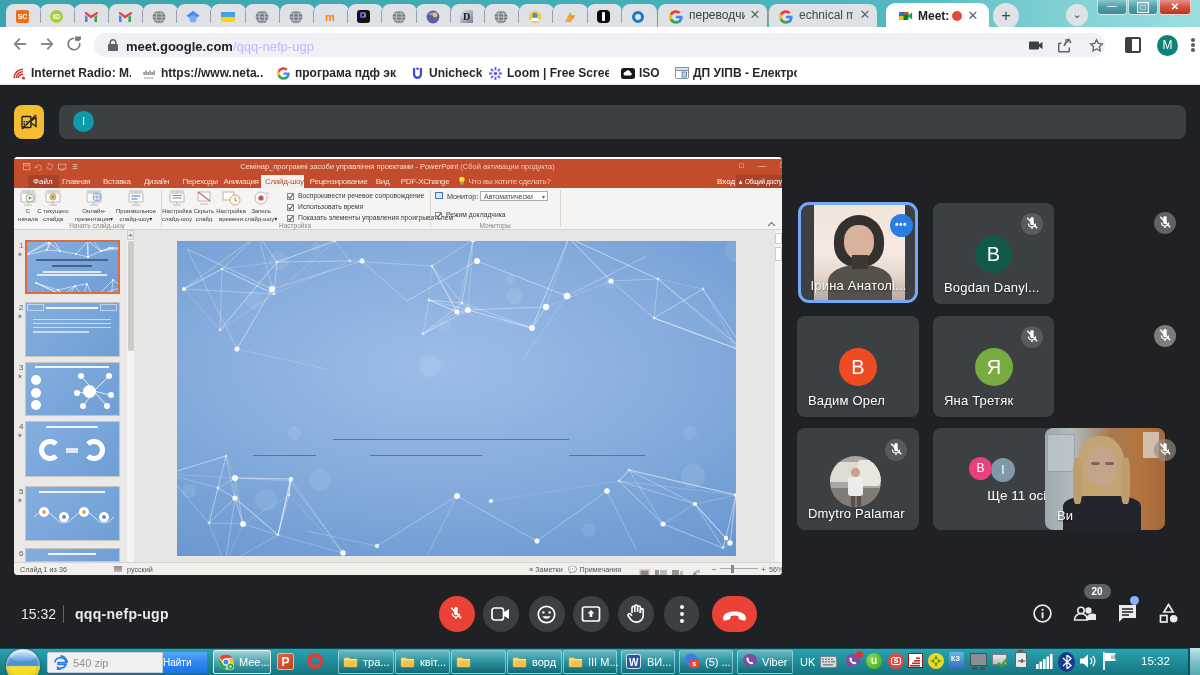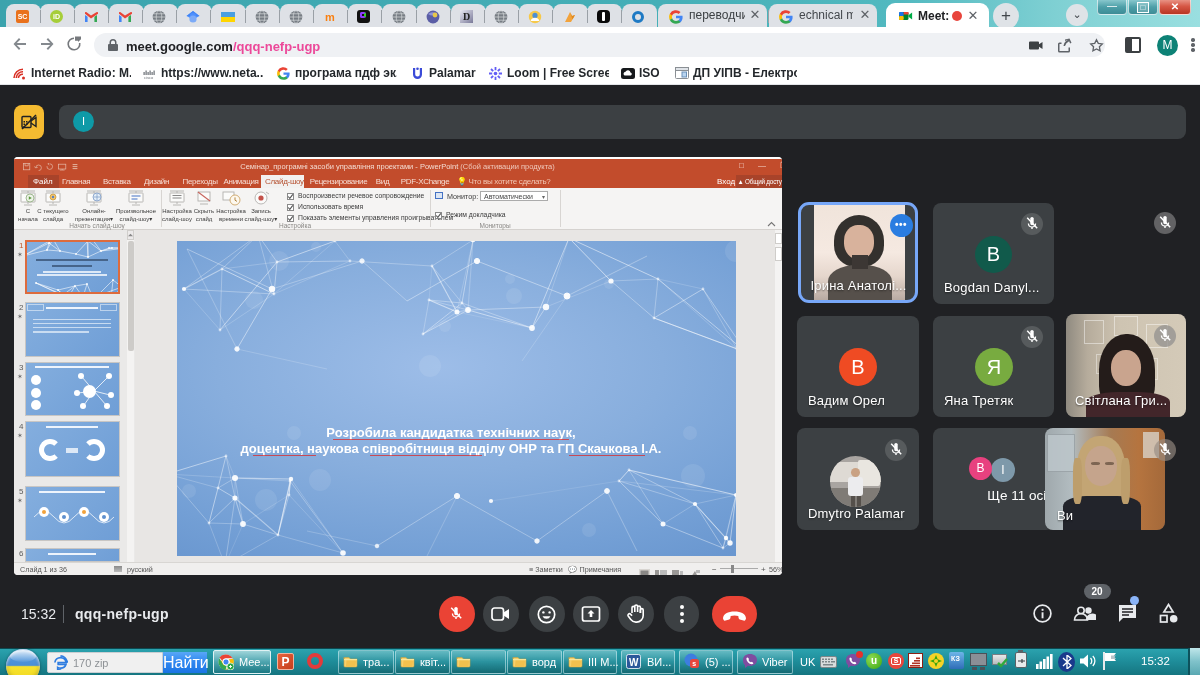--- a/index.html
+++ b/index.html
@@ -205,21 +205,21 @@
       <path d="M2 7h9.2L7.6 3.4 9 2l5.5 6L9 14l-1.4-1.4L11.2 9H2z" fill="#84898e"></path>
     </svg>
 <svg class="a" style="left:66px;top:36px" width="16" height="16" viewBox="0 0 16 16">
       <path d="M8 3a5 5 0 104.9 4h1.6A6.6 6.6 0 118 1.4z" fill="#76797d"></path>
       <path d="M8 0h6v2.8L11 5.6V4.4H8z" fill="#76797d" transform="translate(1,0.4)"></path>
     </svg>
 <div class="a" id="obox"></div>
 <svg class="a" style="left:107px;top:39px" width="12" height="13" viewBox="0 0 12 13">
       <path d="M2.5 5V3.5a3.5 3.5 0 017 0V5h.5a1 1 0 011 1v5a1 1 0 01-1 1H2a1 1 0 01-1-1V6a1 1 0 011-1zm1.5 0h4V3.5a2 2 0 00-4 0z" fill="#5f6368"></path>
     </svg>
-<div class="a" style="left:126px;top:39px;font-size:13px;color:#202124;font-weight:bold">meet.google.com<span style="color:#ec4899;font-weight:bold">/qqq-nefp-ugp</span></div>
+<div class="a" style="left:126px;top:39px;font-size:13px;color:#202124;font-weight:bold">meet.google.com<span style="color:#c4b5fd;font-weight:normal">/qqq-nefp-ugp</span></div>
 <svg class="a" style="left:1029px;top:39px" width="15" height="13" viewBox="0 0 15 13">
       <path d="M1 2.5h8a1 1 0 011 1v1.8l3.5-2.3v7l-3.5-2.3v1.8a1 1 0 01-1 1H1a1 1 0 01-1-1v-6a1 1 0 011-1z" fill="#3c4043"></path>
     </svg>
 <svg class="a" style="left:1058px;top:38px" width="15" height="15" viewBox="0 0 15 15">
       <path d="M1.5 6v7h9V9.5h1.5V13a1.5 1.5 0 01-1.5 1.5h-9A1.5 1.5 0 010 13V6a1.5 1.5 0 011.5-1.5h2V6z" fill="#5f6368"></path>
       <path d="M7 1.5l4.5-1 2 4.3-1.4.6-1-2.2A7 7 0 007 8H5.5a8.6 8.6 0 014.8-6.4L7 2.9z" fill="#5f6368"></path>
     </svg>
 <svg class="a" style="left:1089px;top:38px" width="15" height="15" viewBox="0 0 16 16">
       <path d="M8 1.8l1.9 3.9 4.3.6-3.1 3 .7 4.3L8 11.6l-3.8 2 .7-4.3-3.1-3 4.3-.6z" fill="none" stroke="#5f6368" stroke-width="1.4"></path>
     </svg>
@@ -254,21 +254,21 @@
         <path d="M13.6 7.15c0-.47-.04-.92-.12-1.36H7v2.58h3.7a3.16 3.16 0 01-1.37 2.08v1.73h2.22c1.3-1.2 2.05-2.96 2.05-5.03z" fill="#4285f4"></path>
         <path d="M7 13.7c1.85 0 3.41-.61 4.55-1.66l-2.22-1.73c-.62.41-1.4.66-2.33.66-1.79 0-3.3-1.2-3.85-2.83H.86v1.78A6.86 6.86 0 007 13.7z" fill="#34a853"></path>
         <path d="M3.15 8.14a4.1 4.1 0 010-2.62V3.74H.86a6.86 6.86 0 000 6.18z" fill="#fbbc05"></path>
         <path d="M7 3.03c1.01 0 1.92.35 2.63 1.03l1.97-1.97A6.86 6.86 0 00.86 3.74l2.29 1.78C3.7 4.23 5.21 3.03 7 3.03z" fill="#ea4335"></path>
       </svg></div>
 <div class="a bk" style="left:295px;max-width:102px;overflow:hidden">програма пдф эк...</div>
 <div class="a bi" style="left:411px"><svg width="13" height="13" viewBox="0 0 13 13">
         <path d="M2 1v6.5a4.5 4.5 0 009 0V1h-2.2v6.3a2.3 2.3 0 01-4.6 0V1z" fill="#3b4bd8"></path>
         <circle cx="6.5" cy="1.8" r="1.3" fill="#3b4bd8"></circle>
       </svg></div>
-<div class="a bk" style="left:429px;max-width:64px;overflow:hidden">Palamar</div>
+<div class="a bk" style="left:429px;max-width:64px;overflow:hidden">Unicheck</div>
 <div class="a bi" style="left:489px"><svg width="13" height="13" viewBox="0 0 13 13">
         <g fill="#625df5">
           <circle cx="6.5" cy="6.5" r="1.8"></circle>
           <g stroke="#625df5" stroke-width="1.8">
             <path d="M6.5 0v3.2M6.5 9.8V13M0 6.5h3.2M9.8 6.5H13M2 2l2.2 2.2M8.8 8.8L11 11M11 2L8.8 4.2M4.2 8.8L2 11"></path>
           </g>
         </g>
       </svg></div>
 <div class="a bk" style="left:507px;max-width:102px;overflow:hidden">Loom | Free Scree...</div>
 <div class="a bi" style="left:621px"><svg width="14" height="13" viewBox="0 0 14 13">
@@ -842,21 +842,20 @@
             <line x1="360" y1="300" x2="430" y2="250" stroke-width="0.8" opacity="0.4"></line>
             <line x1="280" y1="255" x2="250" y2="315" stroke-width="0.6" opacity="0.35"></line>
             <line x1="430" y1="250" x2="460" y2="310" stroke-width="0.7" opacity="0.4"></line>
             <line x1="130" y1="290" x2="200" y2="305" stroke-width="0.6" opacity="0.35"></line>
             <circle cx="280" cy="255" r="2.6" fill="#fff" opacity="0.92"></circle>
             <circle cx="360" cy="300" r="2.2" fill="#fff" opacity="0.9"></circle>
             <circle cx="430" cy="250" r="2.4" fill="#fff" opacity="0.9"></circle>
             <circle cx="200" cy="305" r="1.8" fill="#fff" opacity="0.8"></circle>
           </g>
         </svg>
-<div class="a" style="left:0;top:184px;width:548px;text-align:center;font-size:13px;font-weight:bold;color:#fff;line-height:15.5px">Розробила кандидатка технічних наук,<br>доцентка, наукова співробітниця відділу ОНР та ГП Скачкова І.А.</div>
 <div class="a" style="left:156px;top:198px;width:236px;height:1px;background:rgba(220,40,40,.75)"></div>
 <div class="a" style="left:76px;top:213.5px;width:63px;height:1px;background:rgba(220,40,40,.75)"></div>
 <div class="a" style="left:193px;top:213.5px;width:112px;height:1px;background:rgba(220,40,40,.75)"></div>
 <div class="a" style="left:392px;top:213.5px;width:76px;height:1px;background:rgba(220,40,40,.75)"></div>
 </div>
 <div class="a" style="left:760.5px;top:73px;width:7px;height:332px;background:#f4f3f2"></div>
 <div class="a" style="left:760.5px;top:76px;width:7px;height:11px;background:#fff;border:1px solid #cfcdca"></div>
 <div class="a" style="left:760.5px;top:90px;width:7px;height:14px;background:#fff;border:1px solid #cfcdca"></div>
 
 <div class="a" style="left:0;top:405px;width:767.5px;height:12.5px;background:#f0efee;border-top:1px solid #d8d6d3"></div>
@@ -919,34 +918,20 @@
 <div class="av" style="left:42px;top:32px;width:38px;height:38px;background:#78ab40;font-size:20px;line-height:38px">Я</div>
 <div class="tlab">Яна Третяк</div>
 </div>
 <div class="a micoff" style="left:1020.5px;top:326px;background:rgba(255,255,255,.14)"><svg width="22" height="22" viewBox="0 0 22 22">
         <g fill="#fff">
           <path d="M9.3 5.6a1.7 1.7 0 013.4 0v4.9a1.7 1.7 0 01-3.4 0z"></path>
           <path d="M6.8 10.5h1.3a2.9 2.9 0 005.8 0h1.3a4.2 4.2 0 01-3.5 4.1V16h-1.4v-1.4a4.2 4.2 0 01-3.5-4.1z"></path>
         </g>
         <path d="M6.2 4.8l10 10.4" stroke="#fff" stroke-width="1.5"></path>
       </svg></div>
-<div class="a tile" style="left:1066px;top:314px;width:120px;height:103px">
-<div style="position:absolute;inset:0;background:linear-gradient(90deg,#8f8a80 0%,#b6ac9c 18%,#cec4b2 45%,#d4cab8 100%)">
-        <div style="position:absolute;left:18px;top:6px;width:20px;height:24px;border:1px solid rgba(255,255,255,.45)"></div>
-        <div style="position:absolute;left:48px;top:2px;width:24px;height:20px;border:1px solid rgba(255,255,255,.45)"></div>
-        <div style="position:absolute;left:80px;top:10px;width:22px;height:24px;border:1px solid rgba(255,255,255,.45)"></div>
-        <div style="position:absolute;left:30px;top:40px;width:22px;height:20px;border:1px solid rgba(255,255,255,.4)"></div>
-        <div style="position:absolute;left:66px;top:44px;width:26px;height:22px;border:1px solid rgba(255,255,255,.4)"></div>
-        <div style="position:absolute;left:33px;top:20px;width:56px;height:74px;border-radius:48% 48% 30% 30%;background:#241c1a"></div>
-        <div style="position:absolute;left:45px;top:36px;width:30px;height:36px;border-radius:48%;background:#c9a48e"></div>
-        <div style="position:absolute;left:50px;top:44px;width:20px;height:5px;background:#a9836e;border-radius:40%;opacity:.0"></div>
-        <div style="position:absolute;left:20px;top:78px;width:84px;height:26px;border-radius:38% 38% 0 0;background:#42262a"></div>
-      </div>
-<div class="tlab" style="left:9px">Світлана Гри...</div>
-</div>
 <div class="a micoff" style="left:1153.5px;top:325px;background:rgba(150,148,145,.8)"><svg width="22" height="22" viewBox="0 0 22 22">
         <g fill="#fff">
           <path d="M9.3 5.6a1.7 1.7 0 013.4 0v4.9a1.7 1.7 0 01-3.4 0z"></path>
           <path d="M6.8 10.5h1.3a2.9 2.9 0 005.8 0h1.3a4.2 4.2 0 01-3.5 4.1V16h-1.4v-1.4a4.2 4.2 0 01-3.5-4.1z"></path>
         </g>
         <path d="M6.2 4.8l10 10.4" stroke="#fff" stroke-width="1.5"></path>
       </svg></div>
 <div class="a tile" style="left:797px;top:428px;width:121.5px;height:102px">
 <div class="av" style="left:33px;top:28px;width:51px;height:51px;background:#a9a5a1;overflow:hidden">
         <div style="position:absolute;left:-2px;top:6px;width:55px;height:20px;background:#dedad4;border-radius:2px"></div>
@@ -1062,22 +1047,22 @@
       <circle cx="15.7" cy="15.7" r="3.8" fill="#e8eaed"></circle>
     </svg>
     <div class="a" id="task"></div>
 <div class="a" style="left:6px;top:649px;width:34px;height:34px;border-radius:50%;background:linear-gradient(180deg,#5b9fe0 0%,#4a8fd6 48%,#f7e32e 52%,#efd51e 100%);box-shadow:inset 0 2px 3px rgba(255,255,255,.7),inset 0 -2px 4px rgba(0,0,0,.25),0 0 3px rgba(0,0,0,.4);overflow:hidden">
       <div style="position:absolute;left:4px;top:1px;width:26px;height:12px;border-radius:50%;background:linear-gradient(180deg,rgba(255,255,255,.8),rgba(255,255,255,.05))"></div>
     </div>
 <div class="a" style="left:47px;top:652px;width:116px;height:21px;background:#f0f0f0;border:1px solid #caced2;border-radius:2px 0 0 2px"></div>
 <svg class="a" style="left:53px;top:655px" width="15" height="15" viewBox="0 0 16 16">
       <path d="M8 1a7 7 0 016.9 6H13l2 .5.9-.5A8 8 0 118 16c-2 0-3-.5-3-.5v-2.2s1.2.7 3 .7a6 6 0 005.8-4H5.5v-2h8.4A6 6 0 002 8" fill="none" stroke="#2f7de1" stroke-width="1.8"></path>
     </svg>
-<div class="a" style="left:73px;top:657px;font-size:11px;color:#8e9296">170 zip</div>
-<div class="a" style="left:163px;top:652px;width:44px;height:21px;background:linear-gradient(180deg,#58a7f7,#2e86f0 50%,#1a74e4);color:#fff;font-size:16px;text-align:right;line-height:21px">Найти</div>
+<div class="a" style="left:73px;top:657px;font-size:11px;color:#8e9296">540 zip</div>
+<div class="a" style="left:163px;top:652px;width:44px;height:21px;background:linear-gradient(180deg,#58a7f7,#2e86f0 50%,#1a74e4);color:#fff;font-size:10px;text-align:left;line-height:21px">Найти</div>
 <div class="a tkb" style="left:213px;width:58px;background:linear-gradient(180deg,rgba(255,255,255,.55),rgba(255,255,255,.22) 48%,rgba(40,120,130,.25));border-color:#dff2f4"></div>
 <div class="a" style="left:218px;top:654px;width:16px;height:16px"><svg width="16" height="16" viewBox="0 0 16 16">
         <circle cx="8" cy="8" r="7.5" fill="#fff"></circle>
         <path d="M8 .5a7.5 7.5 0 016.5 3.75H8A3.8 3.8 0 004.3 7L1.5 3.4A7.5 7.5 0 018 .5z" fill="#ea4335"></path>
         <path d="M14.5 4.25a7.5 7.5 0 01-3.3 10.2L8.4 11.8A3.8 3.8 0 0011.3 7z" fill="#fbbc05" transform="rotate(120 8 8)"></path>
         <path d="M8 .5a7.5 7.5 0 016.5 3.75H8A3.8 3.8 0 004.3 7L1.5 3.4A7.5 7.5 0 018 .5z" fill="#fbbc05" transform="rotate(120 8 8)"></path>
         <path d="M8 .5a7.5 7.5 0 016.5 3.75H8A3.8 3.8 0 004.3 7L1.5 3.4A7.5 7.5 0 018 .5z" fill="#34a853" transform="rotate(240 8 8)"></path>
         <circle cx="8" cy="8" r="3" fill="#4285f4" stroke="#fff" stroke-width="0.8"></circle>
         <circle cx="12.5" cy="12.5" r="3.5" fill="#28a745" stroke="#fff" stroke-width="0.7"></circle>
         <path d="M11 12.5h3M12.5 11v3" stroke="#fff" stroke-width="0.9"></path>

